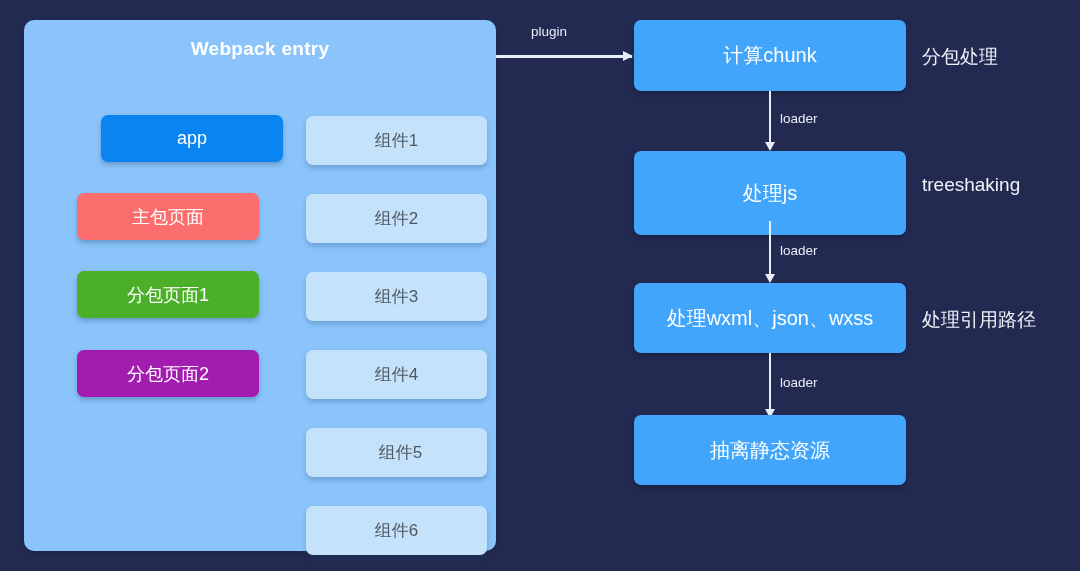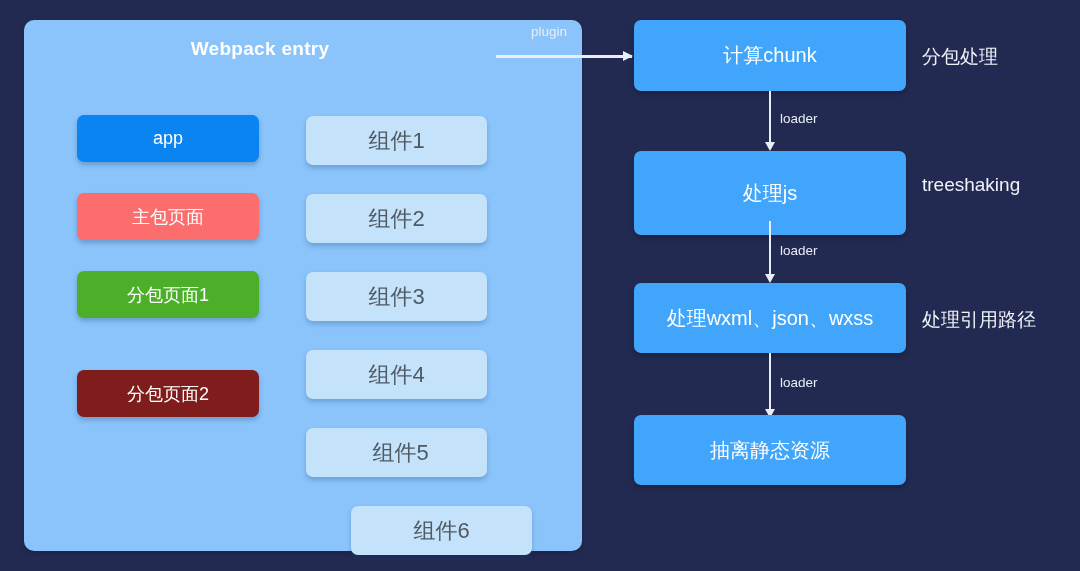--- a/index.html
+++ b/index.html
@@ -18,21 +18,21 @@
     width: 1080px;
     height: 571px;
     background: #232a52;
   }
 
   
   .entry-panel {
     position: absolute;
     left: 24px;
     top: 20px;
-    width: 558px;
+    width: 472px;
     height: 531px;
     background: #8ac4fb;
     border-radius: 10px;
     box-shadow: 0 2px 4px rgba(0,0,0,0.18);
   }
   .entry-title {
     position: absolute;
     left: 0;
     top: 18px;
     width: 472px;
@@ -56,21 +56,21 @@
     box-shadow: 0 3px 5px rgba(20,50,90,0.28);
     box-sizing: border-box;
   }
   .card.left  { left: 53px; }
   .card.right {
     left: 282px;
     width: 181px;
     height: 49px;
     background: #c5e2fb;
     color: #4f5a63;
-    font-size: 22px;
+    font-size: 17px;
     box-shadow: 0 3px 5px rgba(20,60,100,0.25);
   }
 
   
   .flow-box {
     position: absolute;
     left: 634px;
     width: 272px;
     background: #41a5fb;
     border-radius: 7px;
@@ -129,31 +129,31 @@
   }
 </style>
 </head>
 <body>
 
 <div id="canvas">
 
   <div class="entry-panel">
     <div class="entry-title">Webpack entry</div>
 
-    <div class="card left" style="top:95px;  background:#0a84f0;">app</div>
+    <div class="card left" style="top:95px;  background:#0a84f0;margin-left:24px;">app</div>
     <div class="card left" style="top:173px; background:#fc6e6e;">主包页面</div>
     <div class="card left" style="top:251px; background:#4caf2a;">分包页面1</div>
-    <div class="card left" style="top:350px; background:#7f1d1d;">分包页面2</div>
+    <div class="card left" style="top:330px; background:#a21caf;">分包页面2</div>
 
     <div class="card right" style="top:96px;">组件1</div>
     <div class="card right" style="top:174px;">组件2</div>
     <div class="card right" style="top:252px;">组件3</div>
     <div class="card right" style="top:330px;">组件4</div>
     <div class="card right" style="top:408px;padding-left:8px;">组件5</div>
-    <div class="card right" style="top:486px;margin-left:45px;">组件6</div>
+    <div class="card right" style="top:486px;">组件6</div>
   </div>
 
   <div class="arrow-h" style="left:496px; width:136px;"></div>
   <div class="edge-label" style="left:531px; top:24px;">plugin</div>
 
   <div class="flow-box" style="top:20px; height:71px;">计算chunk</div>
   <div class="side-label" style="top:44px;">分包处理</div>
 
   <div class="arrow-v" style="top:91px; height:52px;"></div>
   <div class="edge-label" style="left:780px; top:111px;">loader</div>

